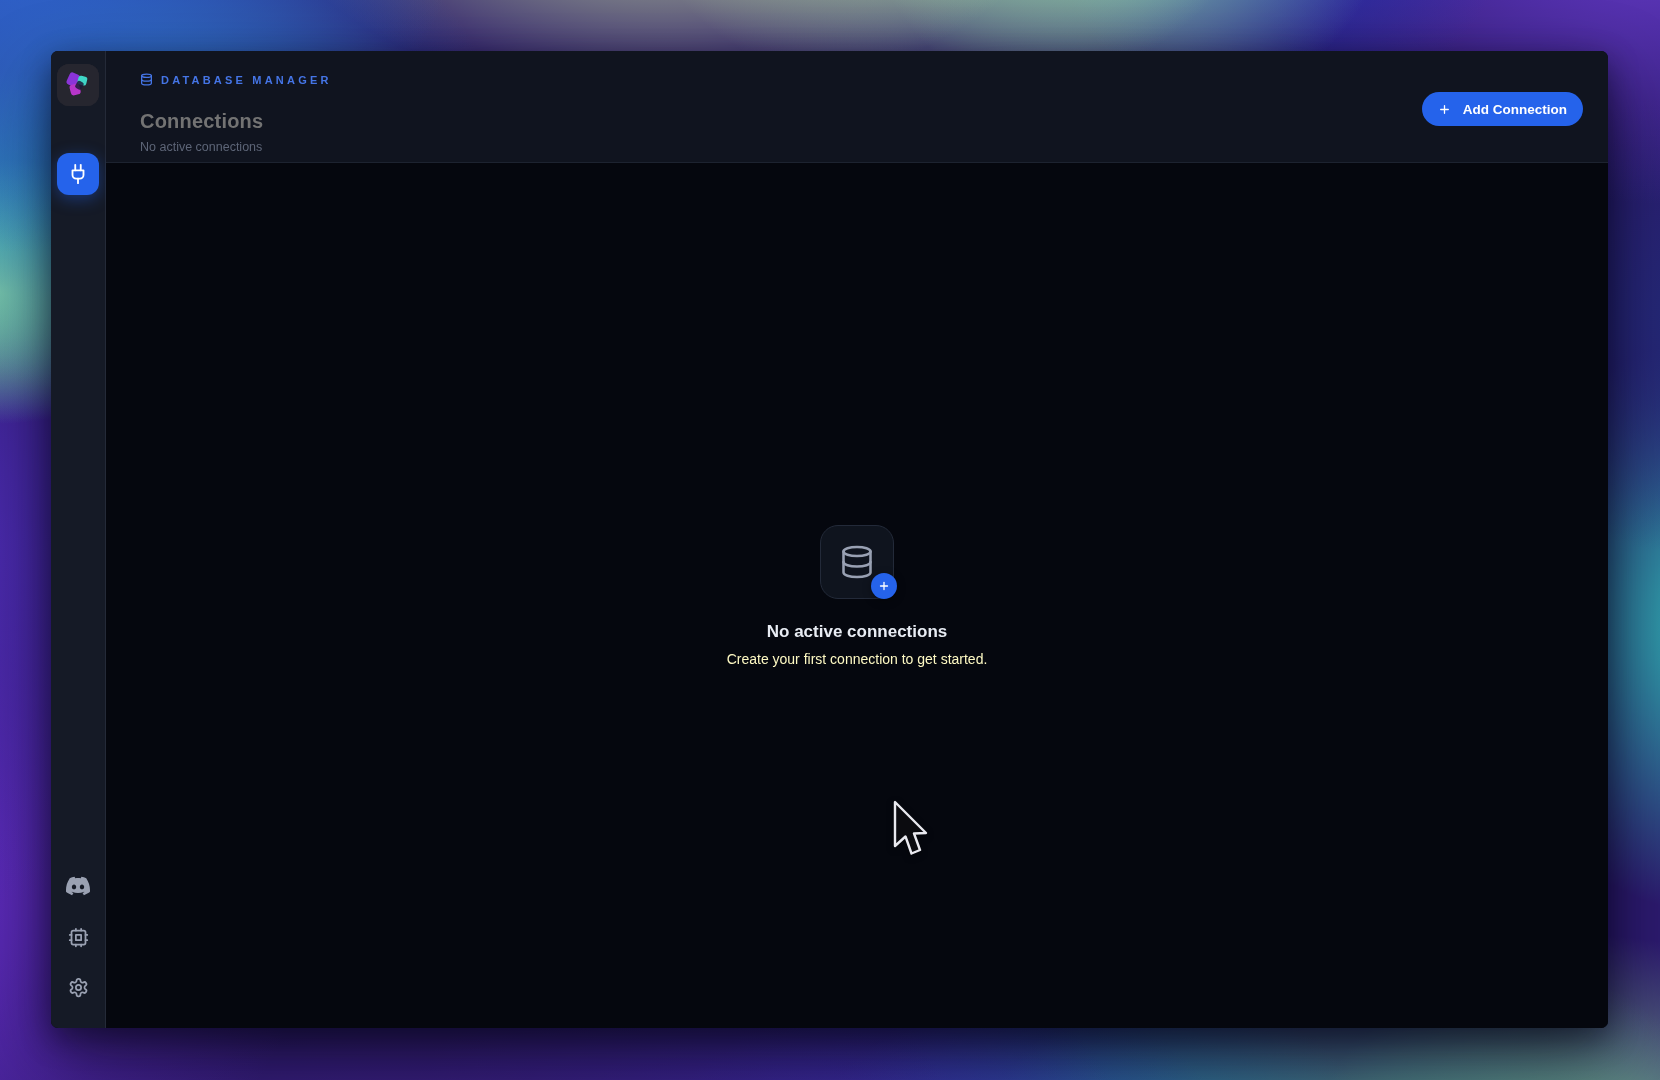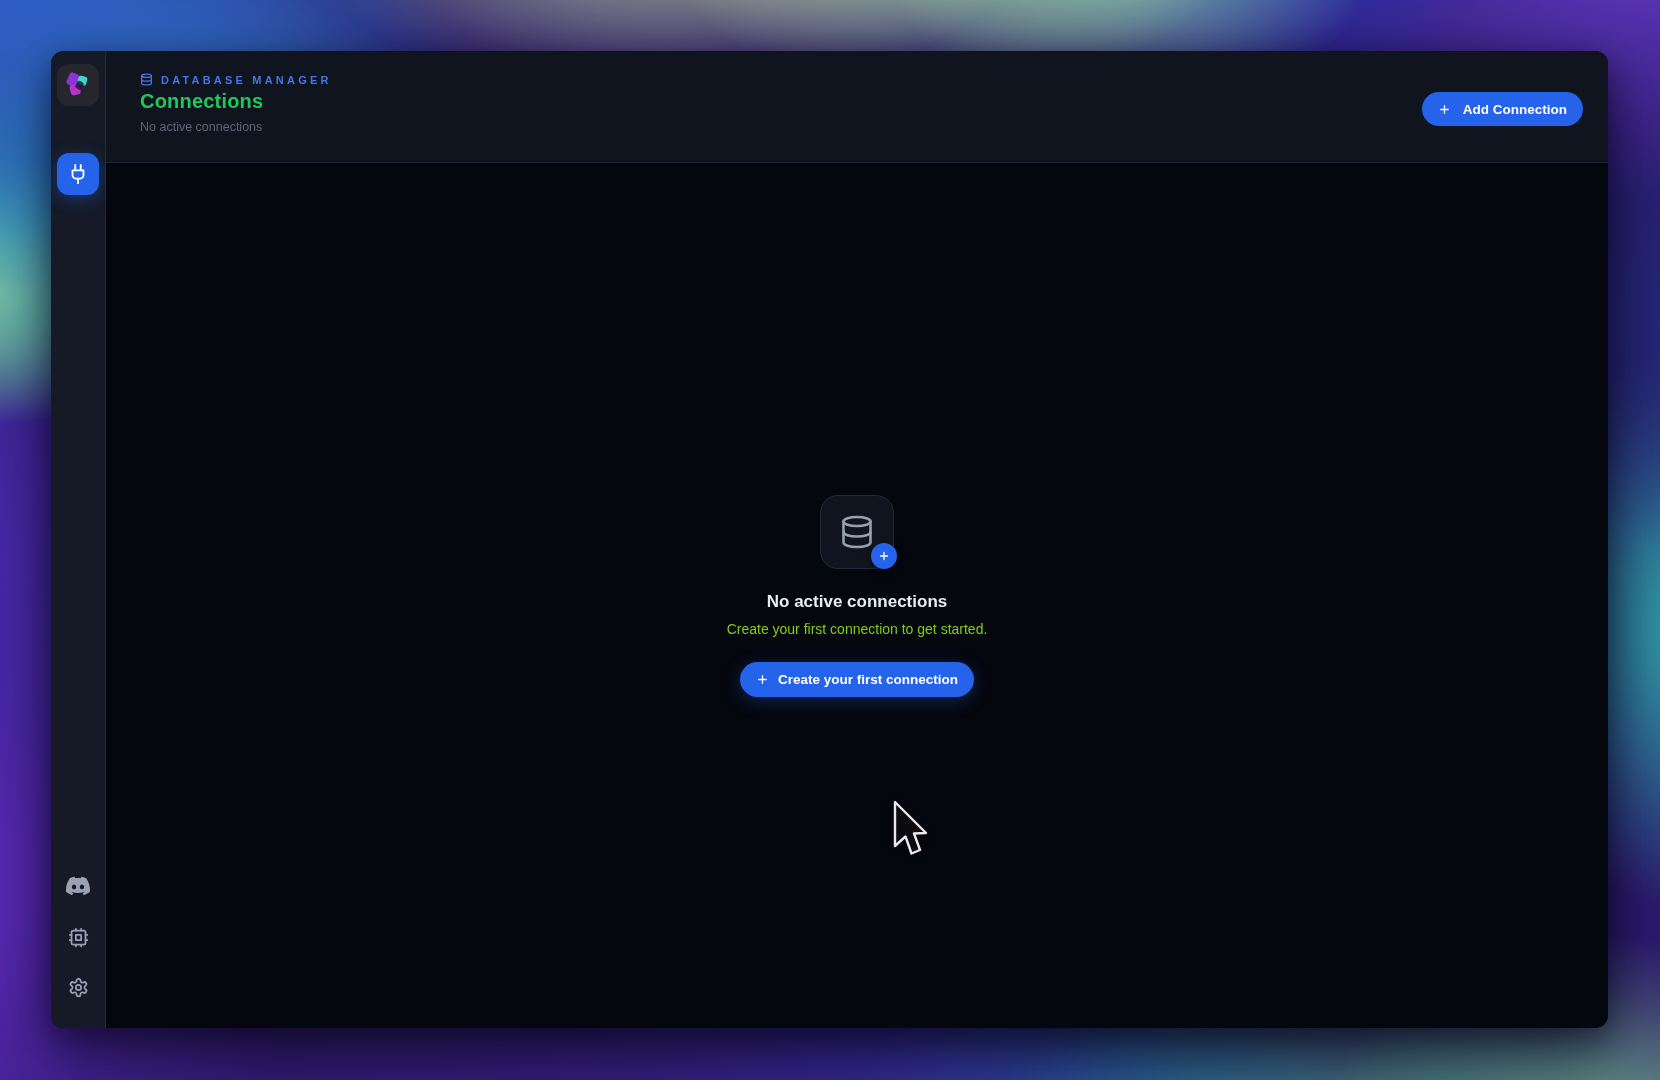--- a/index.html
+++ b/index.html
@@ -32,21 +32,21 @@
       radial-gradient(620px 420px at 46% 108%, #3c2ba6 0%, rgba(60,43,166,0) 60%),
       radial-gradient(540px 400px at 57% 110%, #2f3ea8 0%, rgba(47,62,168,0) 55%),
       radial-gradient(540px 400px at 66% 110%, #1f86a8 0%, rgba(31,134,168,0) 55%),
       radial-gradient(720px 470px at 82% 110%, #4fa085 0%, rgba(79,160,133,0) 55%),
       radial-gradient(520px 420px at 96% 108%, #7cb28c 0%, rgba(124,178,140,0) 55%);
   }
 
   
   .window {
     position:absolute; left:51px; top:51px; width:1557px; height:977px;
-    border-radius:13px; overflow:hidden; display:flex;
+    border-radius:7px; overflow:hidden; display:flex;
     background:#05070f;
     box-shadow:0 30px 70px rgba(3,4,16,.55), 0 10px 30px rgba(3,4,16,.45);
   }
 
   
   .sidebar {
     width:55px; flex:0 0 55px;
     background:#151a26;
     border-right:1px solid #242a38;
     display:flex; flex-direction:column; align-items:center;
@@ -78,21 +78,21 @@
     height:112px; flex:0 0 112px;
     background:#10141f; border-bottom:1px solid #1d2330;
     display:flex; justify-content:space-between;
     padding:0 25px 0 34px;
   }
   .header-left { padding-top:22px; }
   .app-label-row {
     display:flex; align-items:center; gap:8px;
     color:#4575e6; font-size:11px; font-weight:800; letter-spacing:3.2px;
   }
-  .page-title { font-size:20px; font-weight:700; color:#22c55e; margin-top:4px; letter-spacing:.2px; }
+  .page-title { font-size:20px; font-weight:700; color:#737373; margin-top:24px; letter-spacing:.2px; }
   .page-subtitle { font-size:12.5px; color:#5d6577; margin-top:7px; }
 
   .add-btn {
     margin-top:41px; height:34px; padding:0 16px;
     border-radius:17px; background:#2563eb; border:none; cursor:pointer;
     color:#fff; font-family:inherit; font-size:13.5px; font-weight:700;
     display:flex; align-items:center; gap:12px;
   }
 
   
@@ -106,21 +106,21 @@
     display:flex; align-items:center; justify-content:center;
     position:relative;
   }
   .badge {
     position:absolute; right:-4px; bottom:-1px;
     width:26px; height:26px; border-radius:50%;
     background:#2563eb; display:flex; align-items:center; justify-content:center;
     box-shadow:0 2px 8px rgba(0,0,0,.35);
   }
   .empty-title { margin-top:23px; font-size:17px; font-weight:700; color:#e8ecf3; }
-  .empty-sub { margin-top:9px; font-size:14px; color:#84cc16; }
+  .empty-sub { margin-top:9px; font-size:14px; color:#fef9c3; }
   .create-btn {
     margin-top:25px; height:35px; padding:0 16px;
     border-radius:17.5px; background:#2563eb; border:none; cursor:pointer;
     color:#fff; font-family:inherit; font-size:13.5px; font-weight:700;
     display:flex; align-items:center; gap:9px;
     box-shadow:0 4px 18px rgba(37,99,235,.3);
   }
 
   
   .cursor {
@@ -220,27 +220,20 @@
           <svg width="12" height="12" viewBox="0 0 24 24" fill="none" stroke="#ffffff" stroke-width="2.6" stroke-linecap="round">
             <path d="M12 5v14"></path>
               <path d="M5 12h14"></path>
           </svg>
         </div>
       </div>
 
       <div class="empty-title">No active connections</div>
       <div class="empty-sub">Create your first connection to get started.</div>
 
-      <button class="create-btn">
-        <svg width="13" height="13" viewBox="0 0 24 24" fill="none" stroke="#ffffff" stroke-width="2.4" stroke-linecap="round">
-          <path d="M12 5v14"></path>
-            <path d="M5 12h14"></path>
-        </svg>
-        <span>Create your first connection</span>
-      </button>
     </main>
 
   </section>
 </div>
 
 <svg class="cursor" viewBox="0 0 40 64">
   <path d="M4 2 L4 46 L14.5 36.5 L20.5 53.5 L29 50 L23 33.5 L35 33 Z" fill="#0b0b0f" stroke="#e9e9ef" stroke-width="2.4" stroke-linejoin="round"></path>
 </svg>
 
 </body></html>

